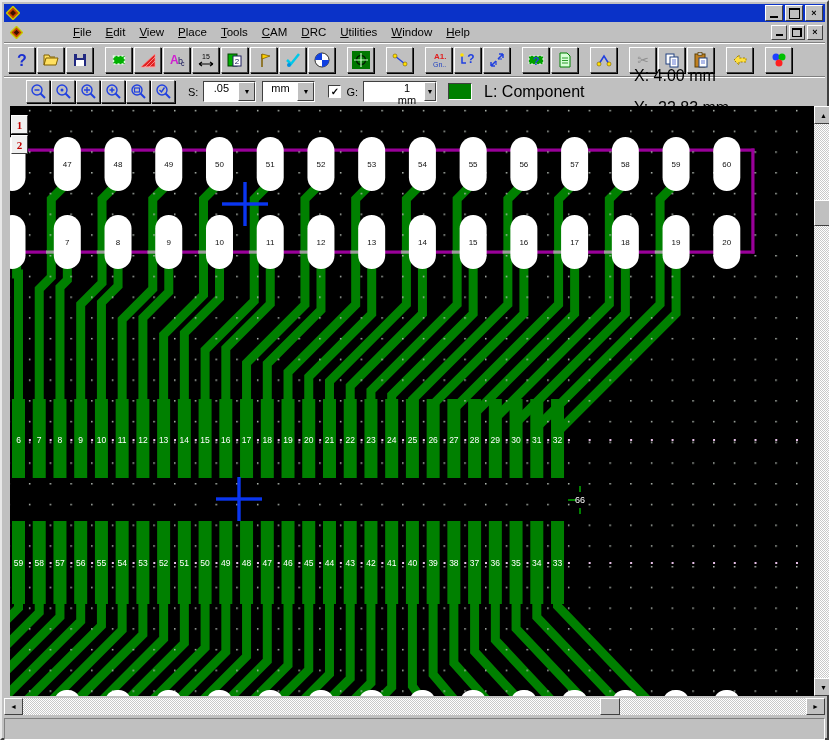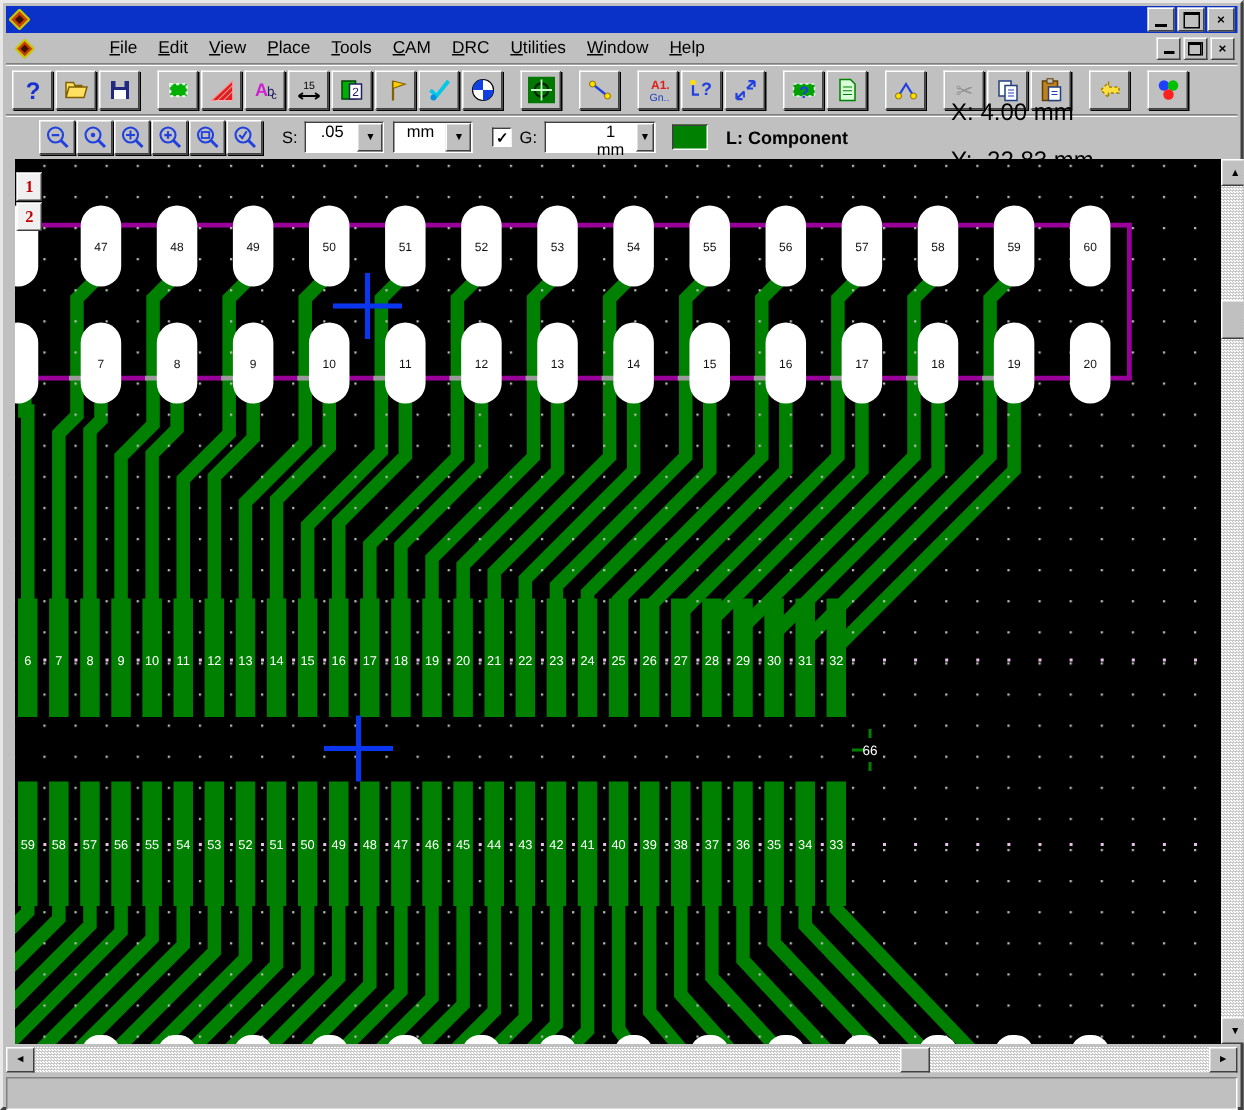--- a/index.html
+++ b/index.html
@@ -46,21 +46,21 @@
   .combo .val{padding:0 4px;font-size:11px;min-width:26px;text-align:center;}
   .combo .drop{width:15px;height:17px;background:#c0c0c0;border:1px solid;
                border-color:#fff #404040 #404040 #fff;display:flex;align-items:center;
                justify-content:center;font-size:7px;color:#000;}
   .chk{width:11px;height:11px;background:#fff;border:1px solid;
        border-color:#404040 #fff #fff #404040;display:flex;align-items:center;
        justify-content:center;font-size:10px;font-weight:bold;margin:0 3px 0 10px;}
   .swatch{width:22px;height:15px;background:#008000;border:1px solid;
           border-color:#404040 #fff #fff #404040;margin:0 6px 0 8px;}
   .lbl{margin:0 2px;}
-  .layerlbl{font-size:12px;margin-left:6px;width:150px;font-weight:bold;}
+  .layerlbl{font-size:16px;margin-left:6px;width:150px;}
   .coords{font-size:16px;display:flex;gap:14px;flex-direction:column;}
   
   .canvas-wrap{position:absolute;left:8px;top:104px;width:805px;height:590px;background:#86efac;text-align:center;}
   .layerbtns{position:absolute;left:9px;top:113px;width:15px;}
   .lbtn{width:15px;height:17px;background:#f0f0f0;border:1px solid;
         border-color:#fff #404040 #404040 #fff;color:#c00000;font-size:11px;
         font-weight:bold;display:flex;align-items:center;justify-content:center;
         font-family:"Liberation Serif",serif;margin-bottom:1px;}
   .vscroll{position:absolute;left:812px;top:104px;width:17px;height:590px;
            background-color:#d8d8d8;background-image:conic-gradient(#fff 0 25%,#c8c8c8 0 50%,#fff 0 75%,#c8c8c8 0);

